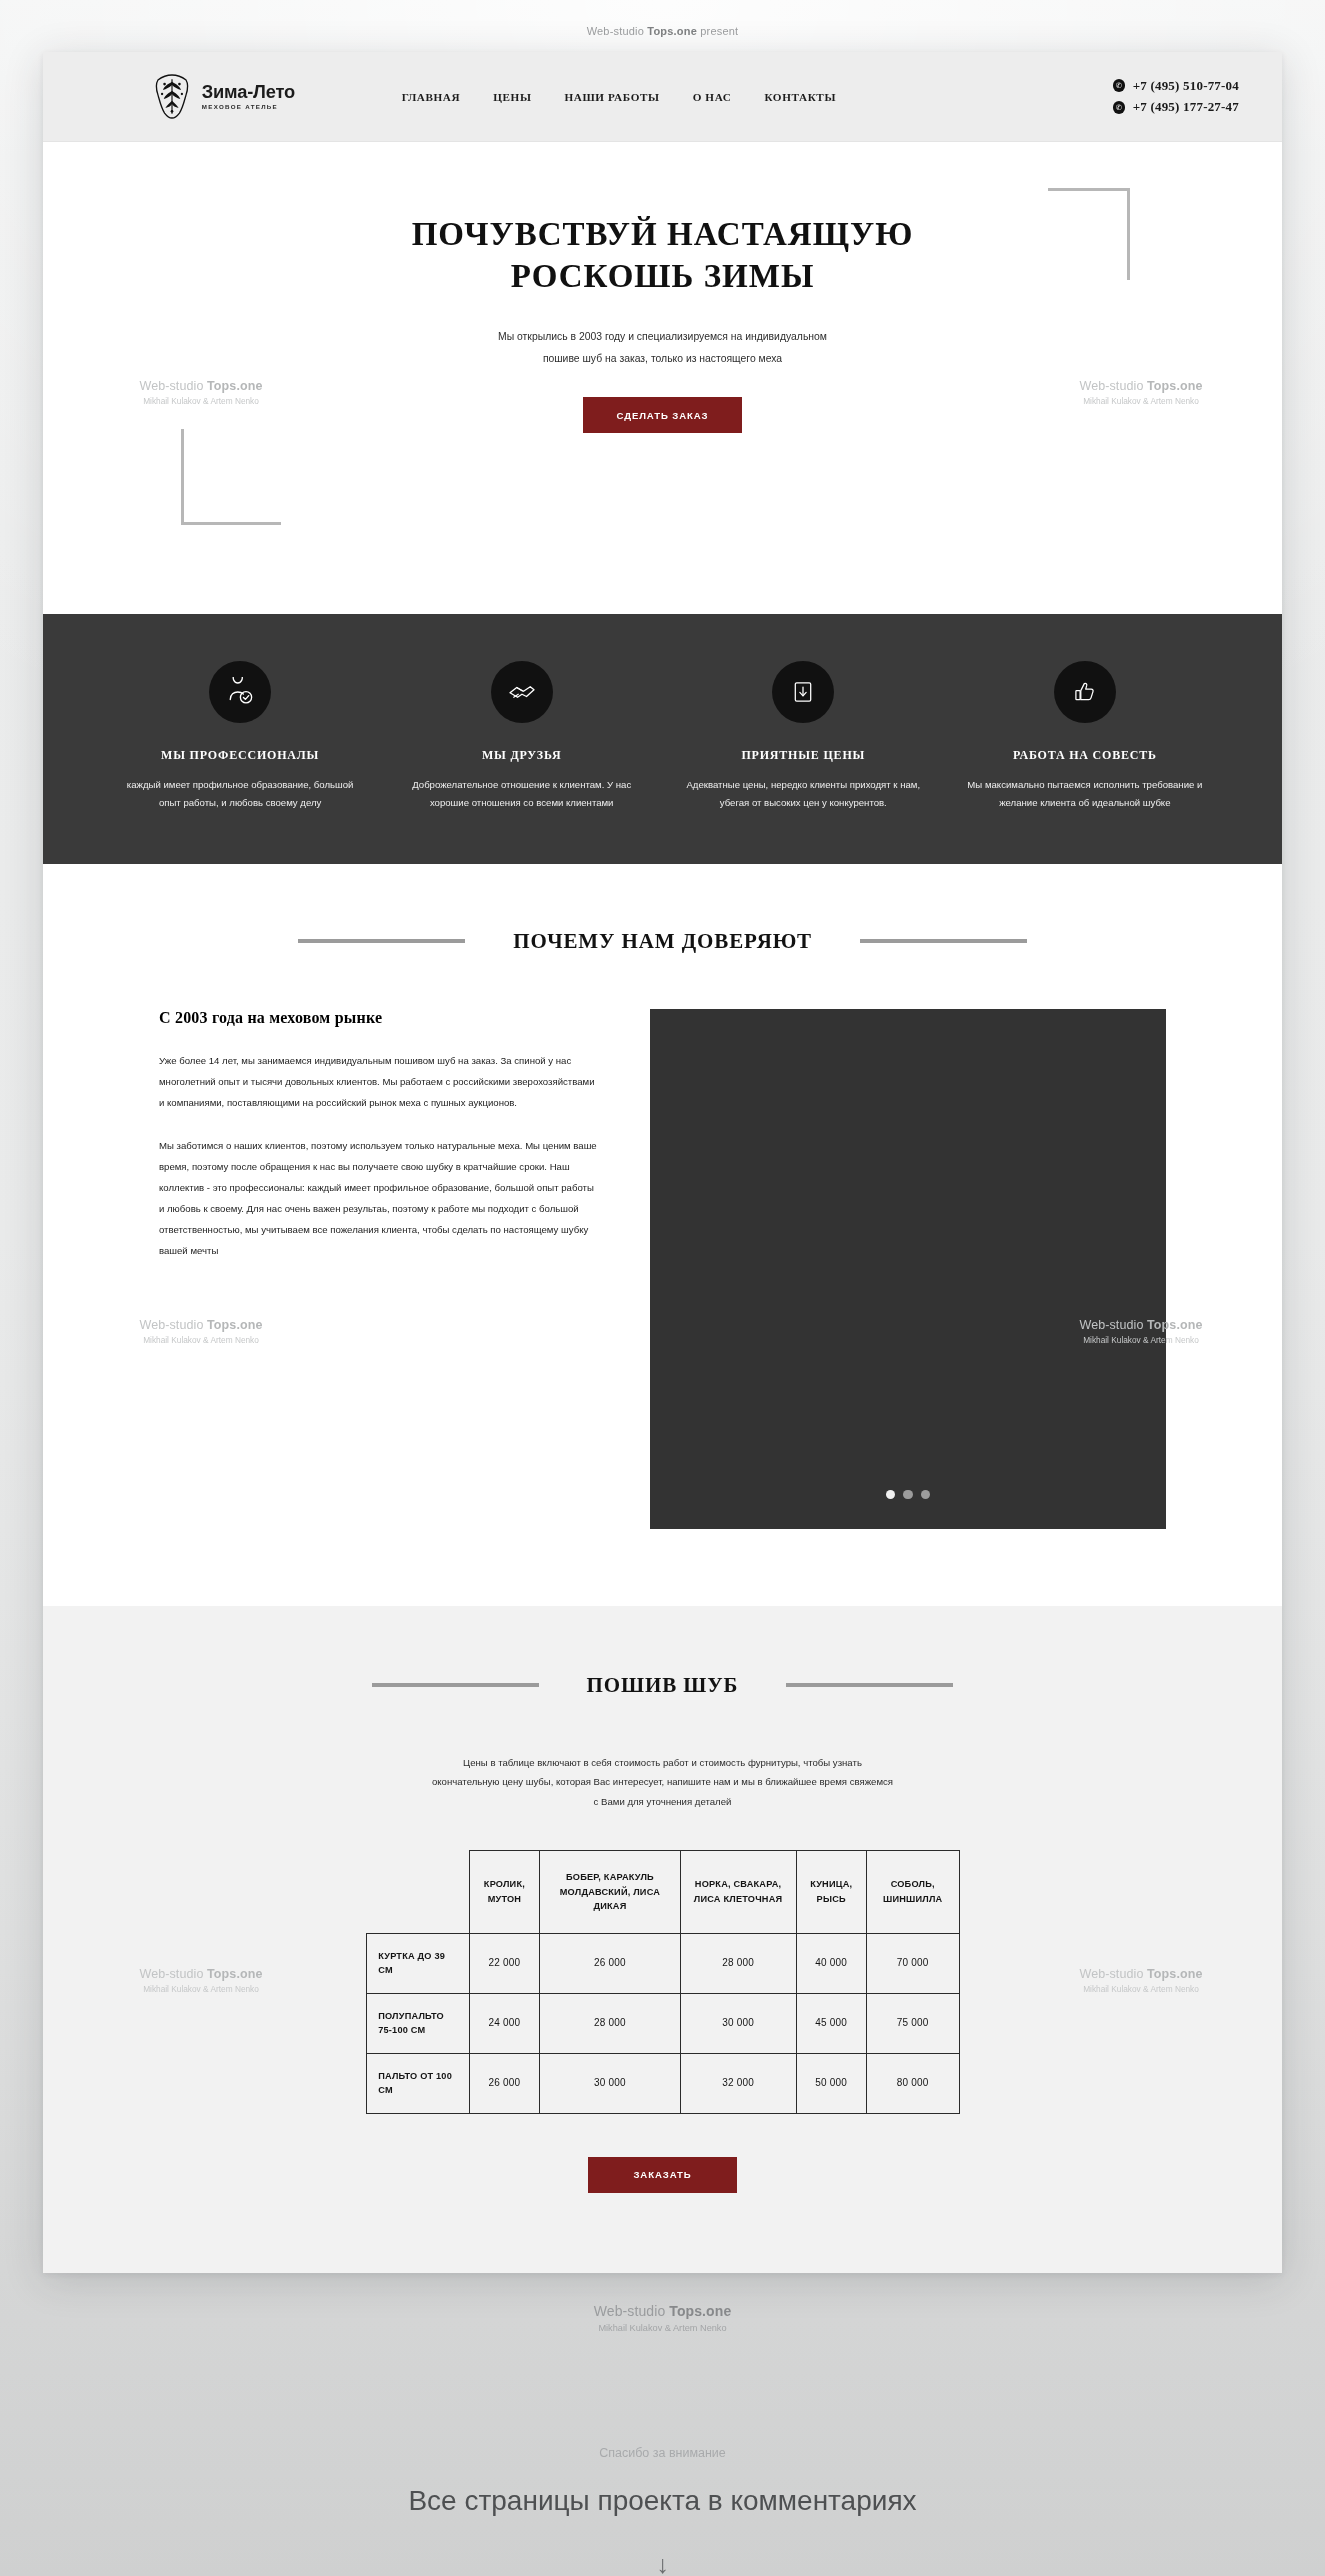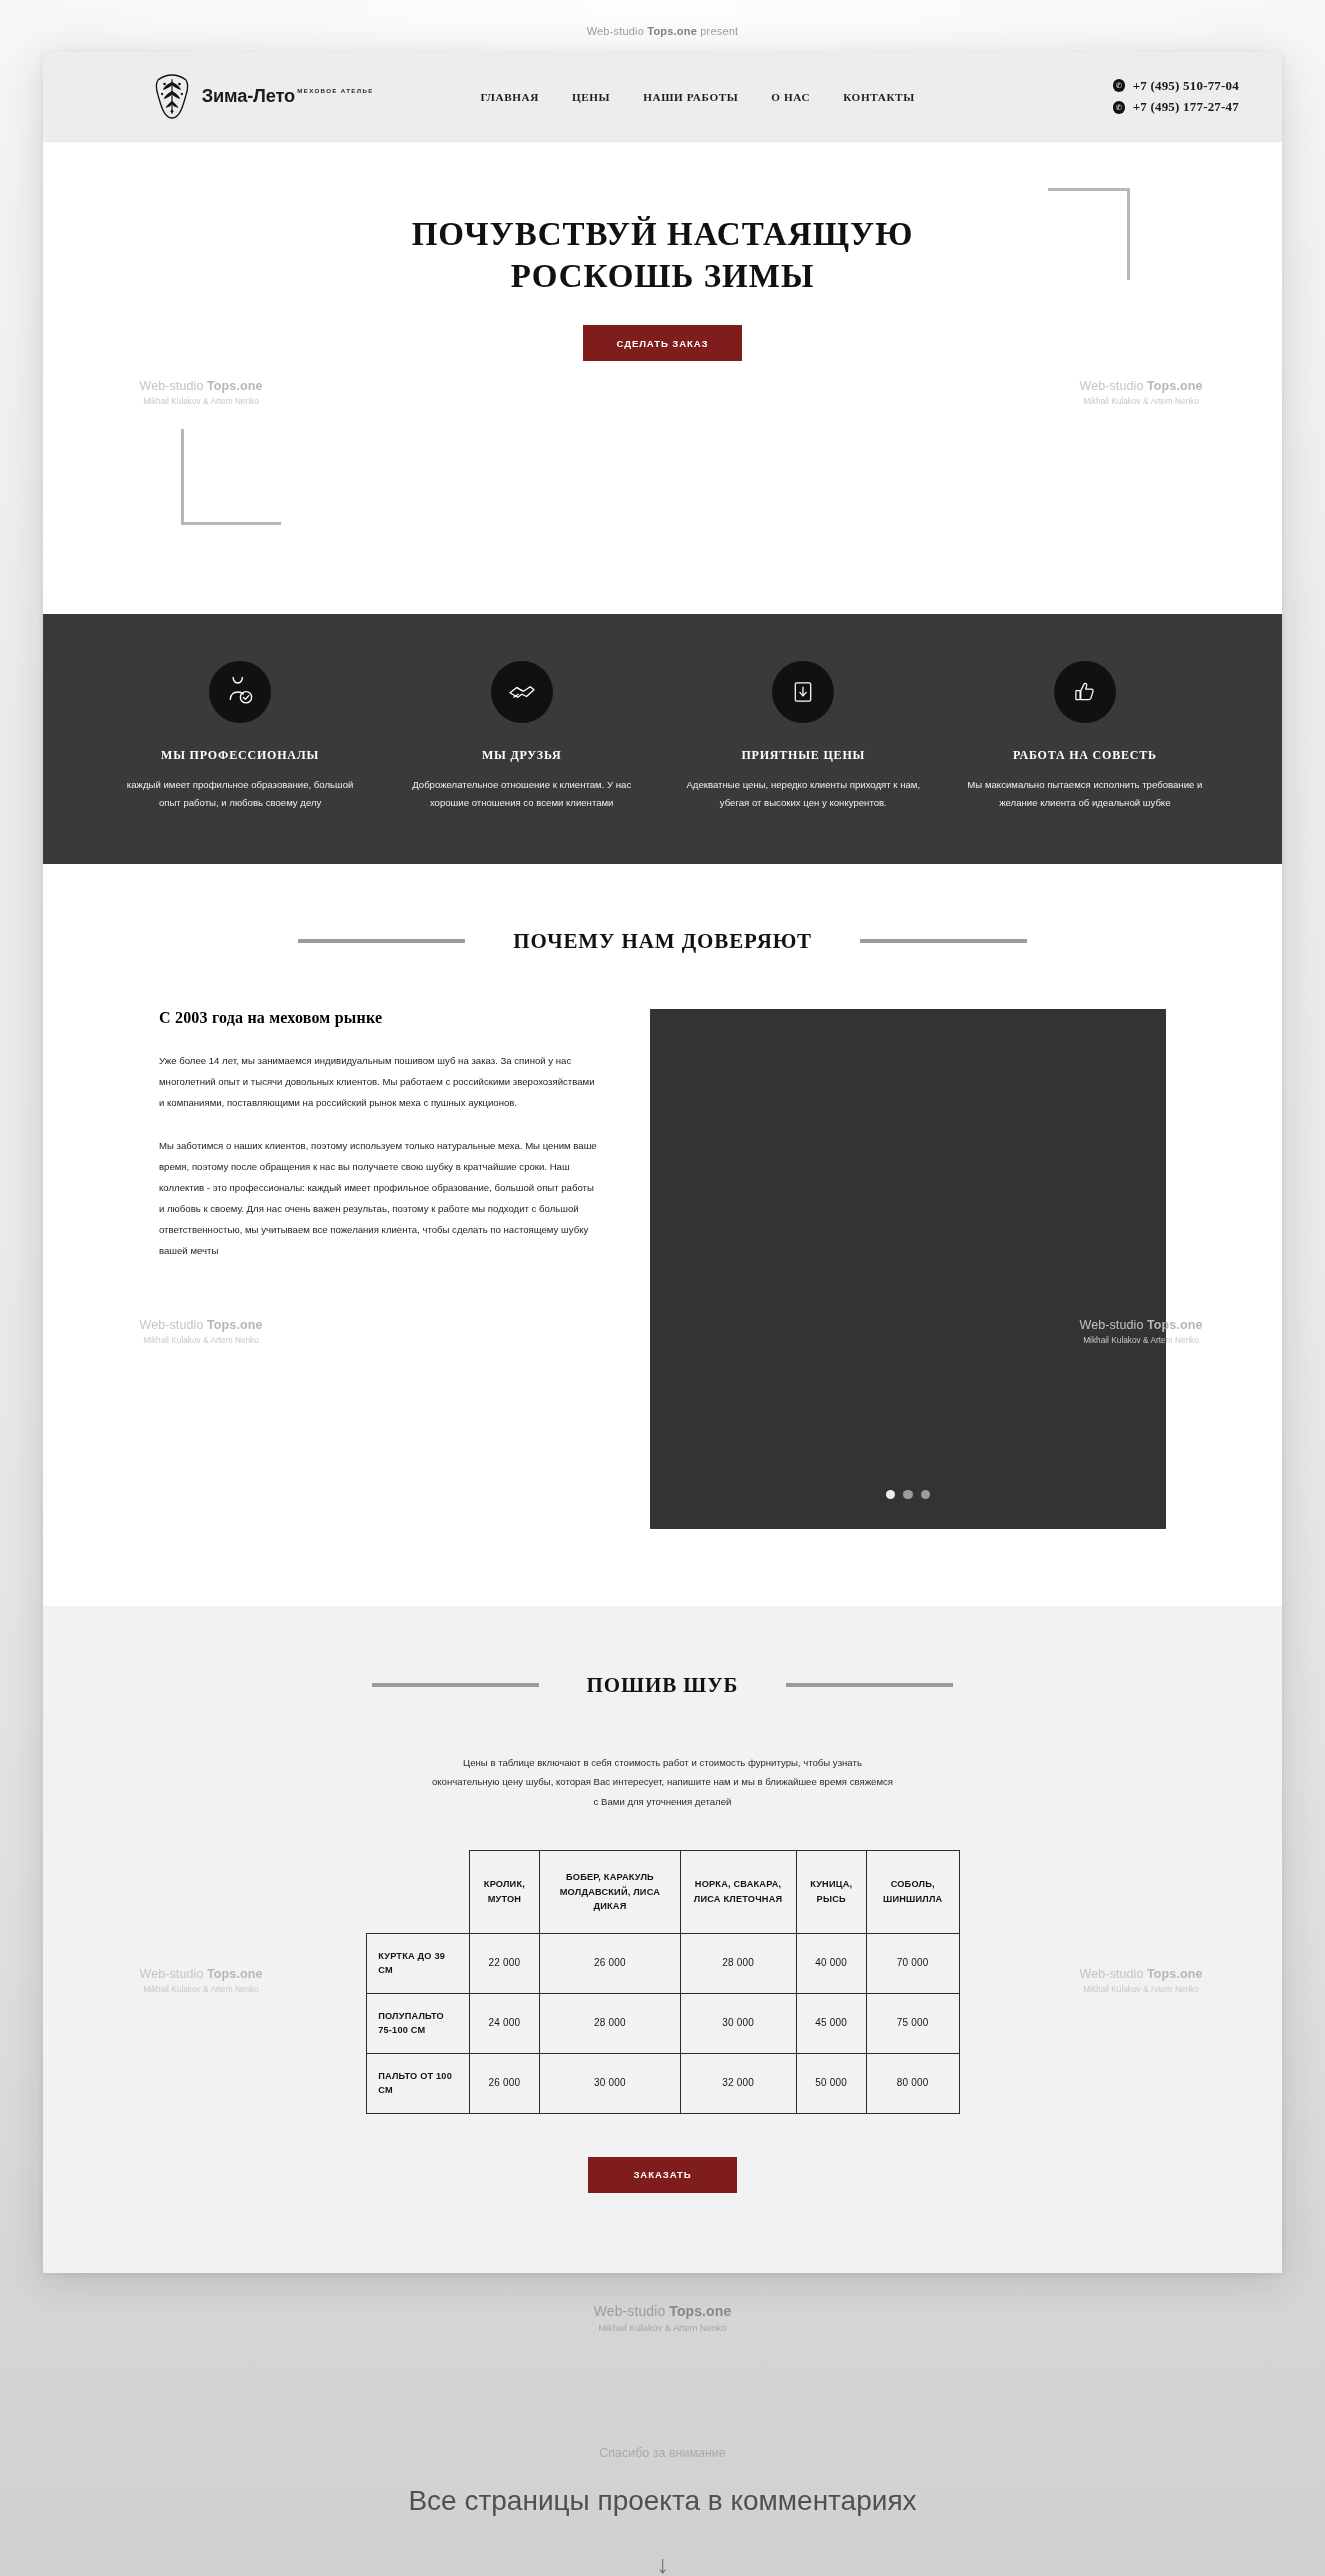--- a/index.html
+++ b/index.html
@@ -55,21 +55,21 @@
   .site-header {
     height: 90px;
     background: #ededed;
     display: flex;
     align-items: center;
     padding: 0 43px 0 110px;
     border-bottom: 0.8px solid #e4e4e4;
   }
   .brand { display: flex; align-items: center; gap: 10.8px; }
   .brand-mark { width: 38px; height: 45px; flex: none; }
-  .brand-text { display: flex; flex-direction: row; gap: 2.5px; }
+  .brand-text { display: flex; flex-direction: column; gap: 2.5px; }
   .brand-name {
     font-size: 18.3px; font-weight: 700; color: #1b1b1b;
     letter-spacing: -0.2px; line-height: 1;
   }
   .brand-sub {
     font-size: 6.2px; font-weight: 700; color: #2a2a2a;
     letter-spacing: 1.3px;
   }
 
   .main-nav {
@@ -368,20 +368,21 @@
 
     <section class="hero">
       <span class="corner corner-tr"></span>
       <span class="corner corner-bl"></span>
 
       <div class="hero-inner">
         <h1 class="hero-title">
           <span>ПОЧУВСТВУЙ НАСТАЯЩУЮ</span><br>
           <span>РОСКОШЬ ЗИМЫ</span>
         </h1>
+        <p class="hero-sub">Мы открылись в 2003 году и специализируемся на индивидуальном пошиве шуб на заказ, только из настоящего меха</p>
         <button class="btn">СДЕЛАТЬ ЗАКАЗ</button>
       </div>
 
       <div class="wm" style="left:50px; top:237px; width:216px;">
         <div class="wm1"><span>Web-studio </span><b>Tops.one</b></div>
         <div class="wm2">Mikhail Kulakov &amp; Artem Nenko</div>
       </div>
       <div class="wm" style="right:33px; top:237px; width:216px;">
         <div class="wm1"><span>Web-studio </span><b>Tops.one</b></div>
         <div class="wm2">Mikhail Kulakov &amp; Artem Nenko</div>

